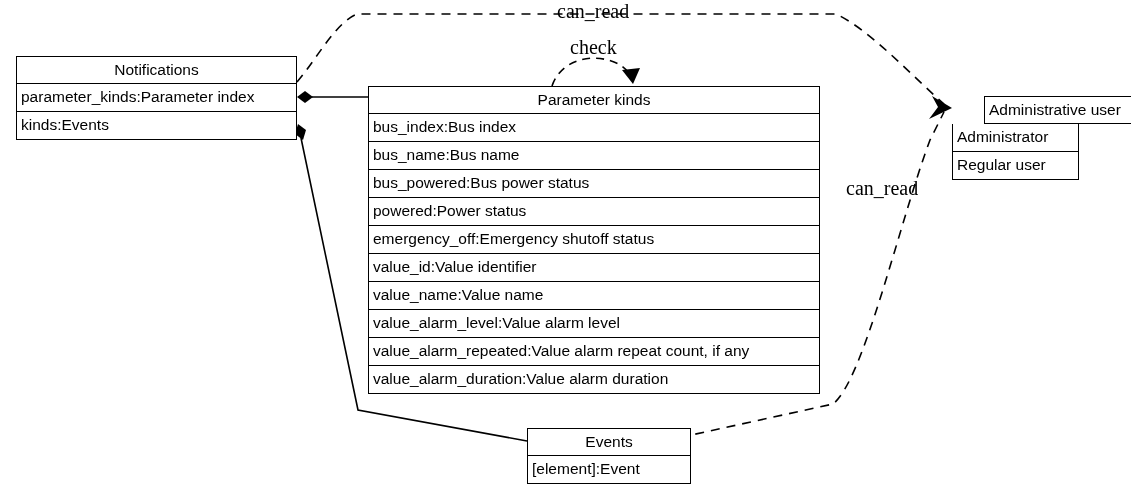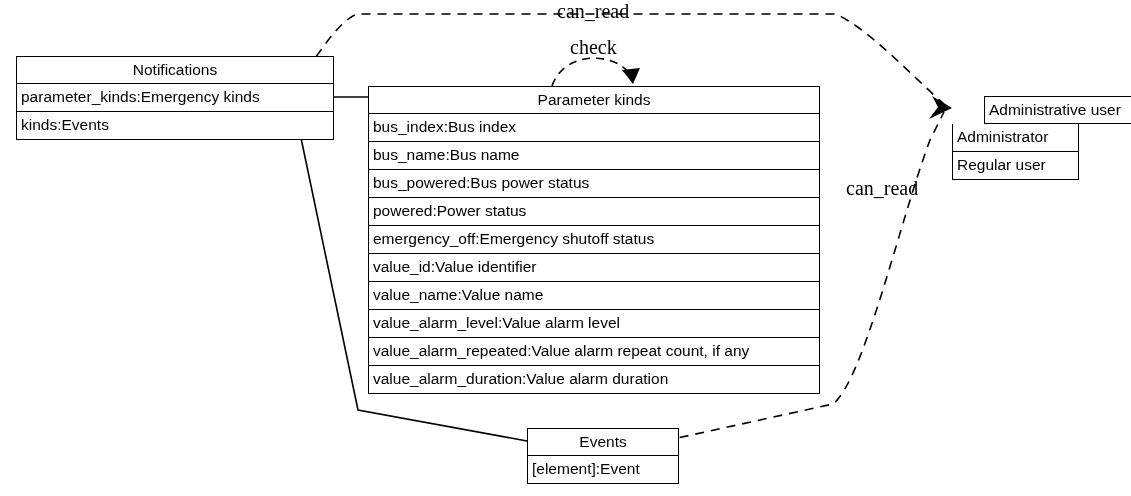--- a/index.html
+++ b/index.html
@@ -72,23 +72,23 @@
 
     <polygon points="952,108 932,96 938,107 929,119" fill="#000000"></polygon>
 
     <line x1="312" y1="97" x2="368" y2="97" stroke="#000000" stroke-width="1.6"></line>
     <polygon points="297,97 305,91 313,97 305,103" fill="#000000"></polygon>
 
     <polyline points="301,138 358,410 527,441" fill="none" stroke="#000000" stroke-width="1.6"></polyline>
     <polygon points="298,124 306,130 303,140 295,134" fill="#000000"></polygon>
   </svg>
 
-  <div class="uml-box" style="left:16px; top:56px; width:318px;">
+  <div class="uml-box" style="left:16px; top:56px; width:281px;">
     <div class="uml-row uml-title">Notifications</div>
-    <div class="uml-row uml-attr">parameter_kinds:Emergency kinds</div>
+    <div class="uml-row uml-attr">parameter_kinds:Parameter index</div>
     <div class="uml-row uml-attr">kinds:Events</div>
   </div>
 
   <div class="uml-box" style="left:368px; top:86px; width:452px;">
     <div class="uml-row uml-title">Parameter kinds</div>
     <div class="uml-row uml-attr">bus_index:Bus index</div>
     <div class="uml-row uml-attr">bus_name:Bus name</div>
     <div class="uml-row uml-attr">bus_powered:Bus power status</div>
     <div class="uml-row uml-attr">powered:Power status</div>
     <div class="uml-row uml-attr">emergency_off:Emergency shutoff status</div>
@@ -98,21 +98,21 @@
     <div class="uml-row uml-attr">value_alarm_repeated:Value alarm repeat count, if any</div>
     <div class="uml-row uml-attr">value_alarm_duration:Value alarm duration</div>
   </div>
 
   <div class="uml-box" style="left:952px; top:96px; width:166px;">
     <div class="uml-row uml-attr" style="width:166px;margin-left:32px;">Administrative user</div>
     <div class="uml-row uml-attr" style="width:127px;">Administrator</div>
     <div class="uml-row uml-attr" style="width:127px;">Regular user</div>
   </div>
 
-  <div class="uml-box" style="left:527px; top:428px; width:152px;">
+  <div class="uml-box" style="left:527px; top:428px; width:164px;">
     <div class="uml-row uml-title">Events</div>
     <div class="uml-row uml-attr">[element]:Event</div>
   </div>
 
   <div class="edge-label" style="left:557px; top:0px;">can_read</div>
   <div class="edge-label" style="left:570px; top:36px;text-align:center;">check</div>
   <div class="edge-label" style="left:846px; top:177px;">can_read</div>
 
 </div>
 

